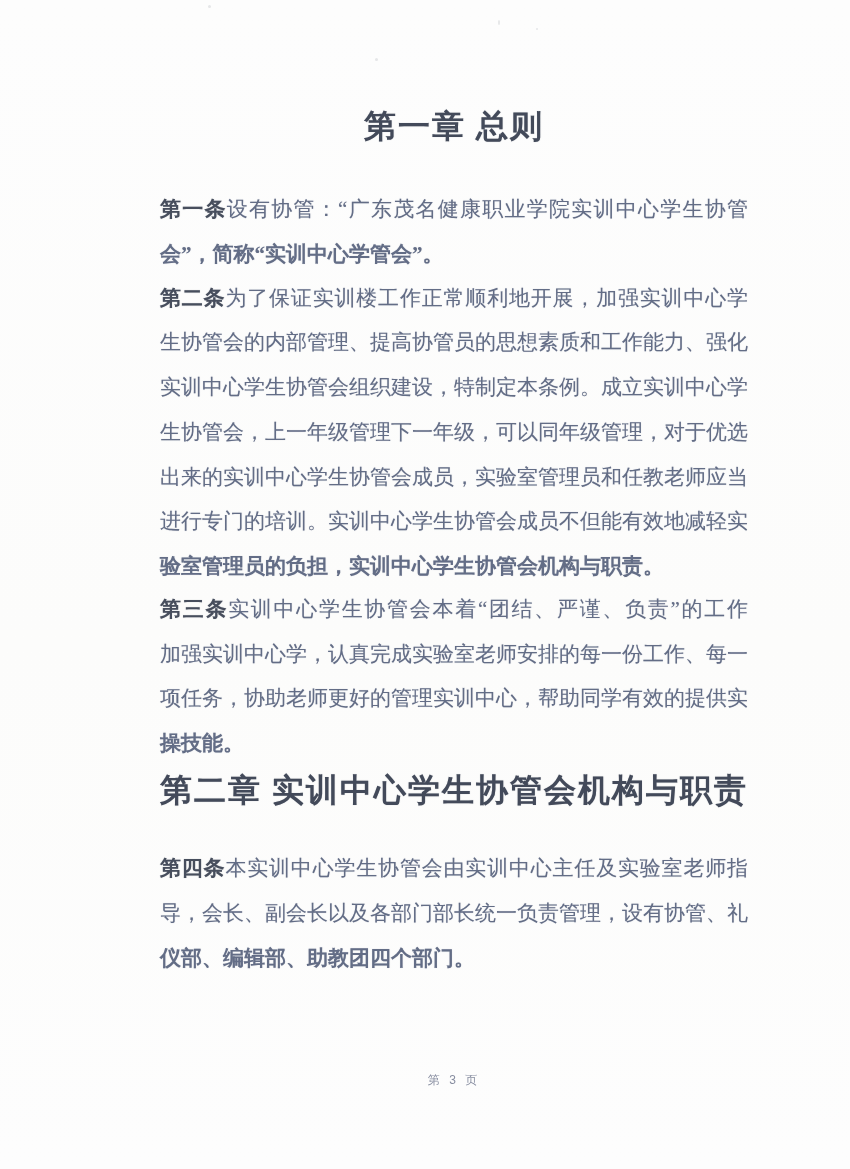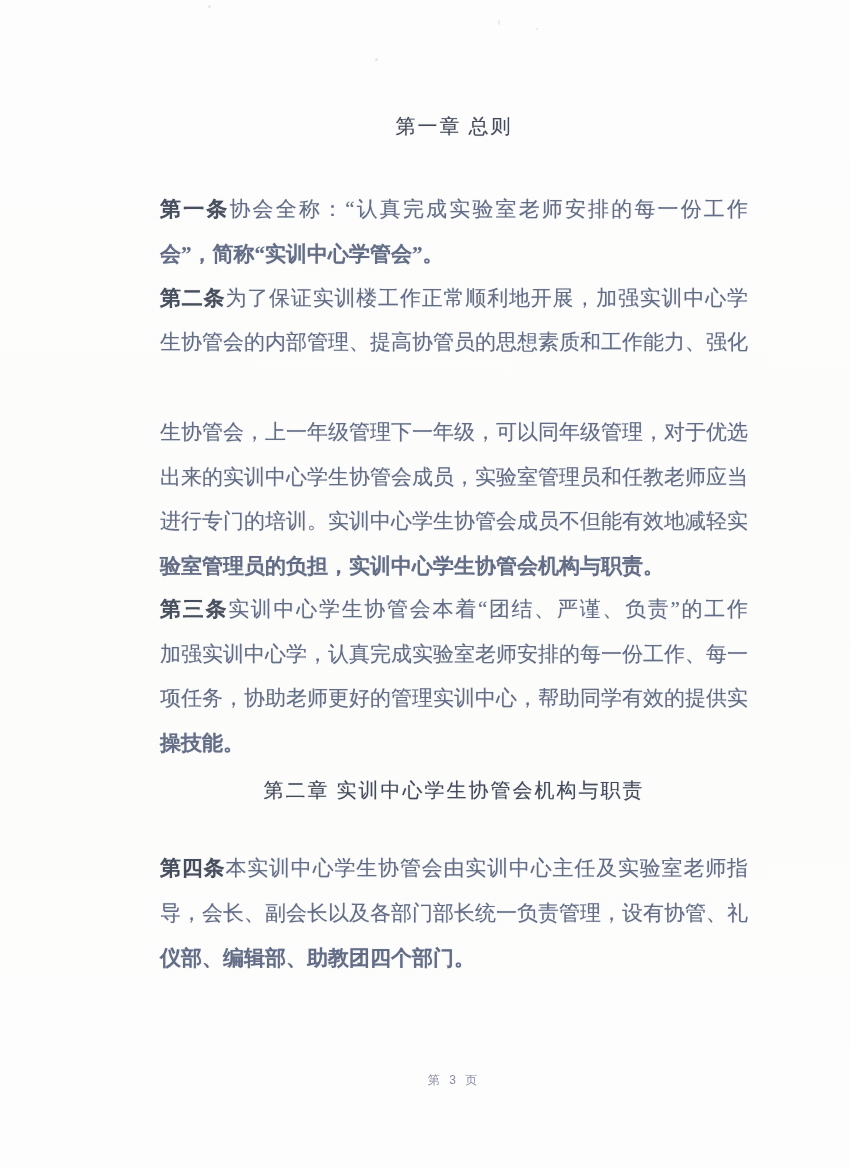--- a/index.html
+++ b/index.html
@@ -21,22 +21,22 @@
     background: #b9bcc4;
     border-radius: 50%;
     opacity: 0.35;
   }
   .chapter {
     position: absolute;
     left: 160px;
     width: 588px;
     margin: 0;
     text-align: center;
-    font-size: 20px;
-    font-weight: 400;
+    font-size: 32px;
+    font-weight: 700;
     letter-spacing: 2px;
     color: #434a5a;
     line-height: 32px;
     text-shadow: 0 0 1px rgba(67, 74, 90, 0.35);
     white-space: nowrap;
   }
   .line {
     position: absolute;
     left: 160px;
     width: 588px;
@@ -77,28 +77,29 @@
 <div class="page">
 
   <span class="speck" style="left:208px;top:5px;width:3px;height:3px"></span>
   <span class="speck" style="left:498px;top:20px;width:2px;height:5px"></span>
   <span class="speck" style="left:536px;top:28px;width:2px;height:2px"></span>
   <span class="speck" style="left:375px;top:58px;width:3px;height:3px"></span>
   <span class="speck" style="left:182px;top:303px;width:3px;height:3px"></span>
 
   <h1 class="chapter" style="top:110px">第一章 总则</h1>
 
-  <div class="line" style="top:194px"><span class="article-label">第一条</span><span>协会全称：“认真完成实验室老师安排的每一份工作</span></div>
+  <div class="line" style="top:194px"><span class="article-label">第一条</span><span>设有协管：“广东茂名健康职业学院实训中心学生协管</span></div>
 
   <div class="line last" style="top:239px"><span>会”，简称“实训中心学管会”。</span></div>
 
   <div class="line" style="top:283px"><span class="article-label">第二条</span><span>为了保证实训楼工作正常顺利地开展，加强实训中心学</span></div>
 
   <div class="line" style="top:327px"><span>生协管会的内部管理、提高协管员的思想素质和工作能力、强化</span></div>
 
+  <div class="line" style="top:372px"><span>实训中心学生协管会组织建设，特制定本条例。成立实训中心学</span></div>
 
   <div class="line" style="top:417px"><span>生协管会，上一年级管理下一年级，可以同年级管理，对于优选</span></div>
 
   <div class="line" style="top:506px"><span>进行专门的培训。实训中心学生协管会成员不但能有效地减轻实</span></div>
 
   <div class="line" style="top:462px"><span>出来的实训中心学生协管会成员，实验室管理员和任教老师应当</span></div>
 
   <div class="line last" style="top:551px"><span>验室管理员的负担，实训中心学生协管会机构与职责。</span></div>
 
   <div class="line" style="top:594px"><span class="article-label">第三条</span><span>实训中心学生协管会本着“团结、严谨、负责”的工作</span></div>

